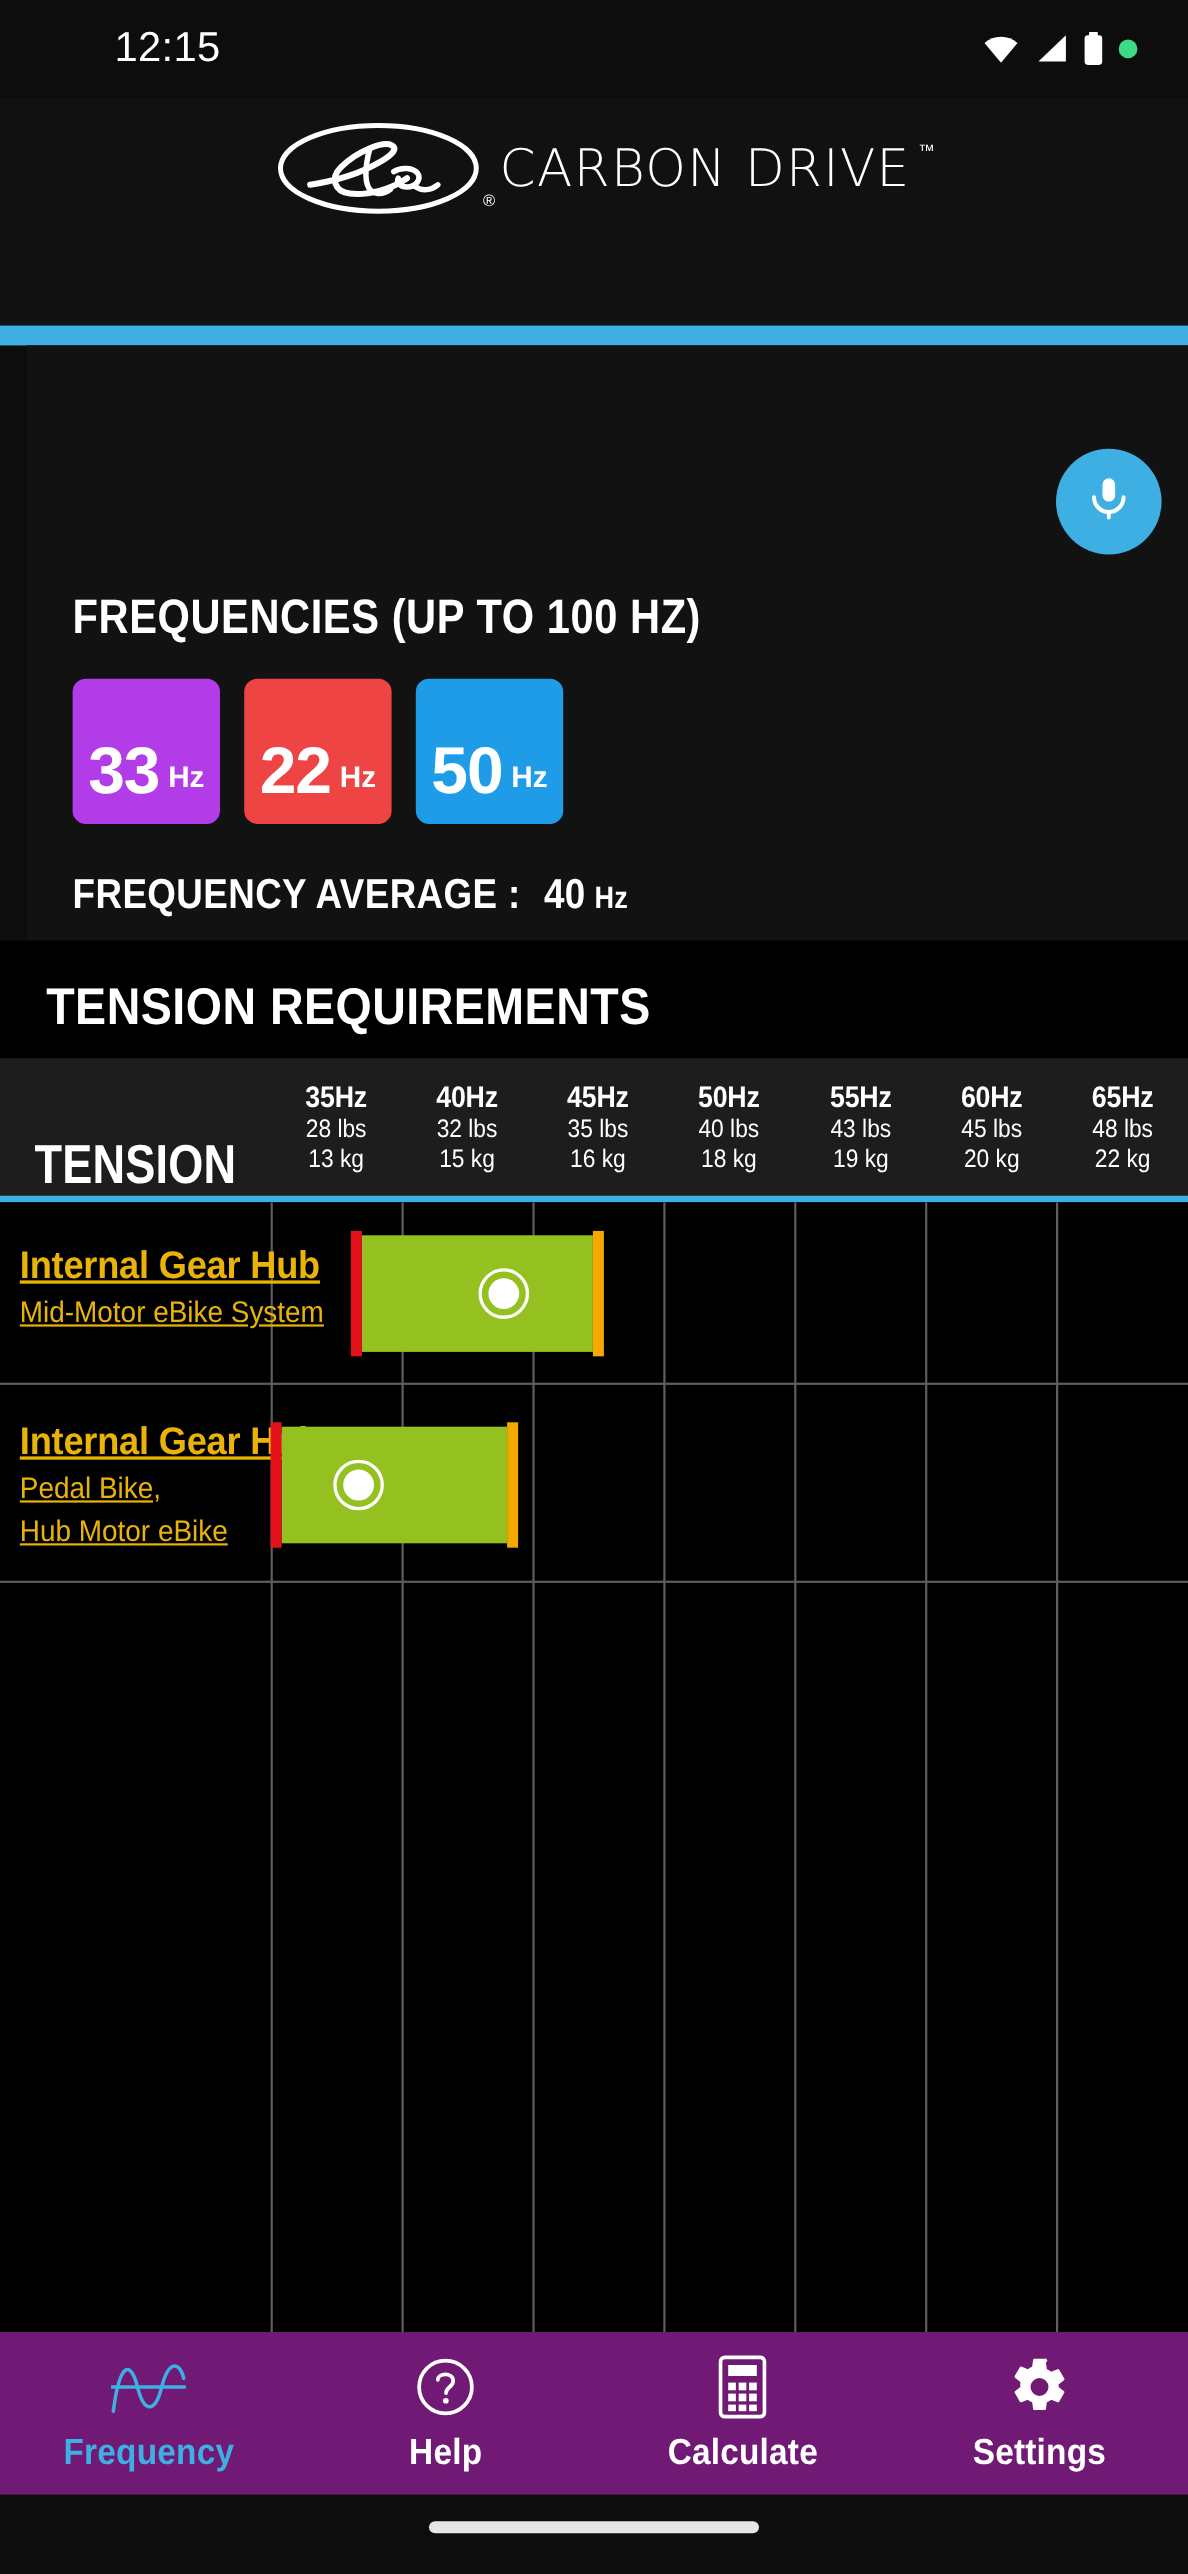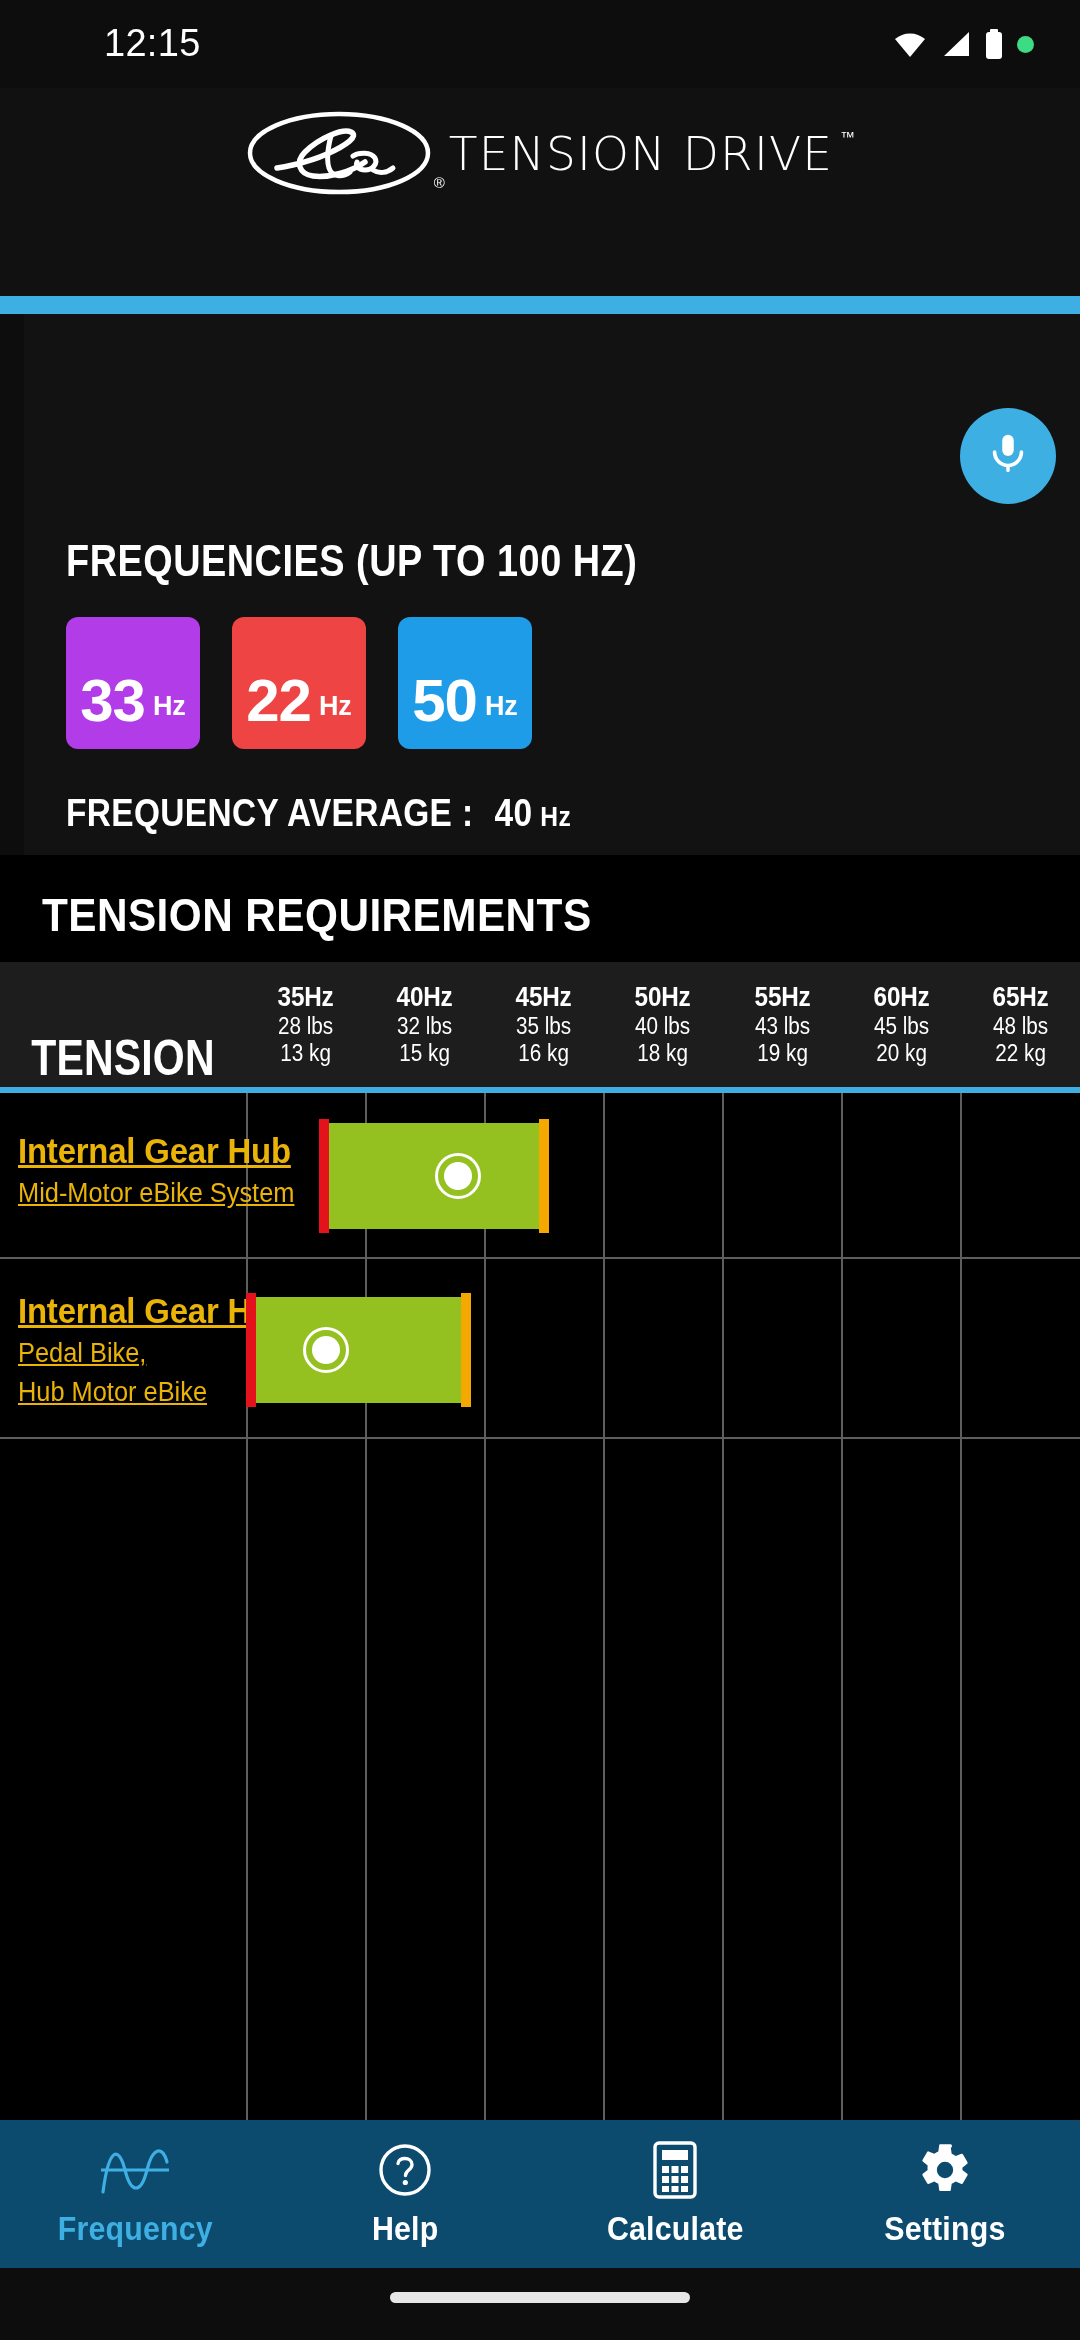--- a/index.html
+++ b/index.html
@@ -69,21 +69,21 @@
   }
   .freq-title {
     position:absolute; top:222px; left:42px;
     color:#fff; font-size:44px; font-weight:bold;
     letter-spacing:0.6px;
     transform:scaleX(0.86); transform-origin:left center;
     white-space:nowrap;
   }
   .freq-cards {
     position:absolute; top:303px; left:42px;
-    display:flex; gap:32px;
+    display:flex; gap:22px;
   }
   .freq-card {
     width:134px; height:132px; border-radius:12px;
     display:flex; align-items:flex-end; justify-content:center;
     padding-bottom:24px;
   }
   .fc-val {
     color:#fff; font-size:60px; font-weight:bold; line-height:0.82;
     letter-spacing:-1px;
   }
@@ -185,21 +185,21 @@
     display:flex; align-items:center; justify-content:center;
   }
   .marker i {
     display:block; width:28px; height:28px; border-radius:50%;
     background:#fff;
   }
 
   
   .bottomnav {
     position:absolute; bottom:72px; left:0; width:1080px; height:148px;
-    background:#0c4a6e;
+    background:#701a75;
     display:flex; align-items:center;
   }
   .navitem {
     flex:1; display:flex; flex-direction:column;
     align-items:center; justify-content:center; gap:10px;
   }
   .navicon { height:60px; display:flex; align-items:center; justify-content:center; }
   .navlabel {
     font-size:33px; font-weight:bold; color:#fff;
     transform:scaleX(0.92); letter-spacing:0.2px;
@@ -249,21 +249,21 @@
         <svg width="184" height="86" viewBox="0 0 184 86">
           <ellipse cx="92" cy="43" rx="89" ry="39" fill="none" stroke="#fff" stroke-width="4.5"></ellipse>
           <path d="M30 58 C30 58 58 54 80 44 C100 35 112 26 104 22 C96 18 72 28 58 42 C48 52 52 64 66 66 C82 68 104 62 118 52" fill="none" stroke="#fff" stroke-width="5.5" stroke-linecap="round"></path>
           <path d="M84 26 C84 26 78 46 82 58 C85 67 95 68 103 62" fill="none" stroke="#fff" stroke-width="5" stroke-linecap="round"></path>
           <path d="M106 46 C112 42 124 42 128 48 C131 53 126 60 118 60 C112 60 108 56 110 52" fill="none" stroke="#fff" stroke-width="5" stroke-linecap="round"></path>
           <path d="M126 60 C132 64 140 63 146 58" fill="none" stroke="#fff" stroke-width="5" stroke-linecap="round"></path>
         </svg>
         <span class="logo-reg">®</span>
       </div>
       <div class="logo-text">
-        <span>TENSION DRIVE</span>
+        <span>CARBON DRIVE</span>
         <span class="logo-tm">™</span>
       </div>
     </div>
   </div>
 
   <div class="divider-blue"></div>
 
   <div class="freq-panel">
 
     <div class="mic-fab">

